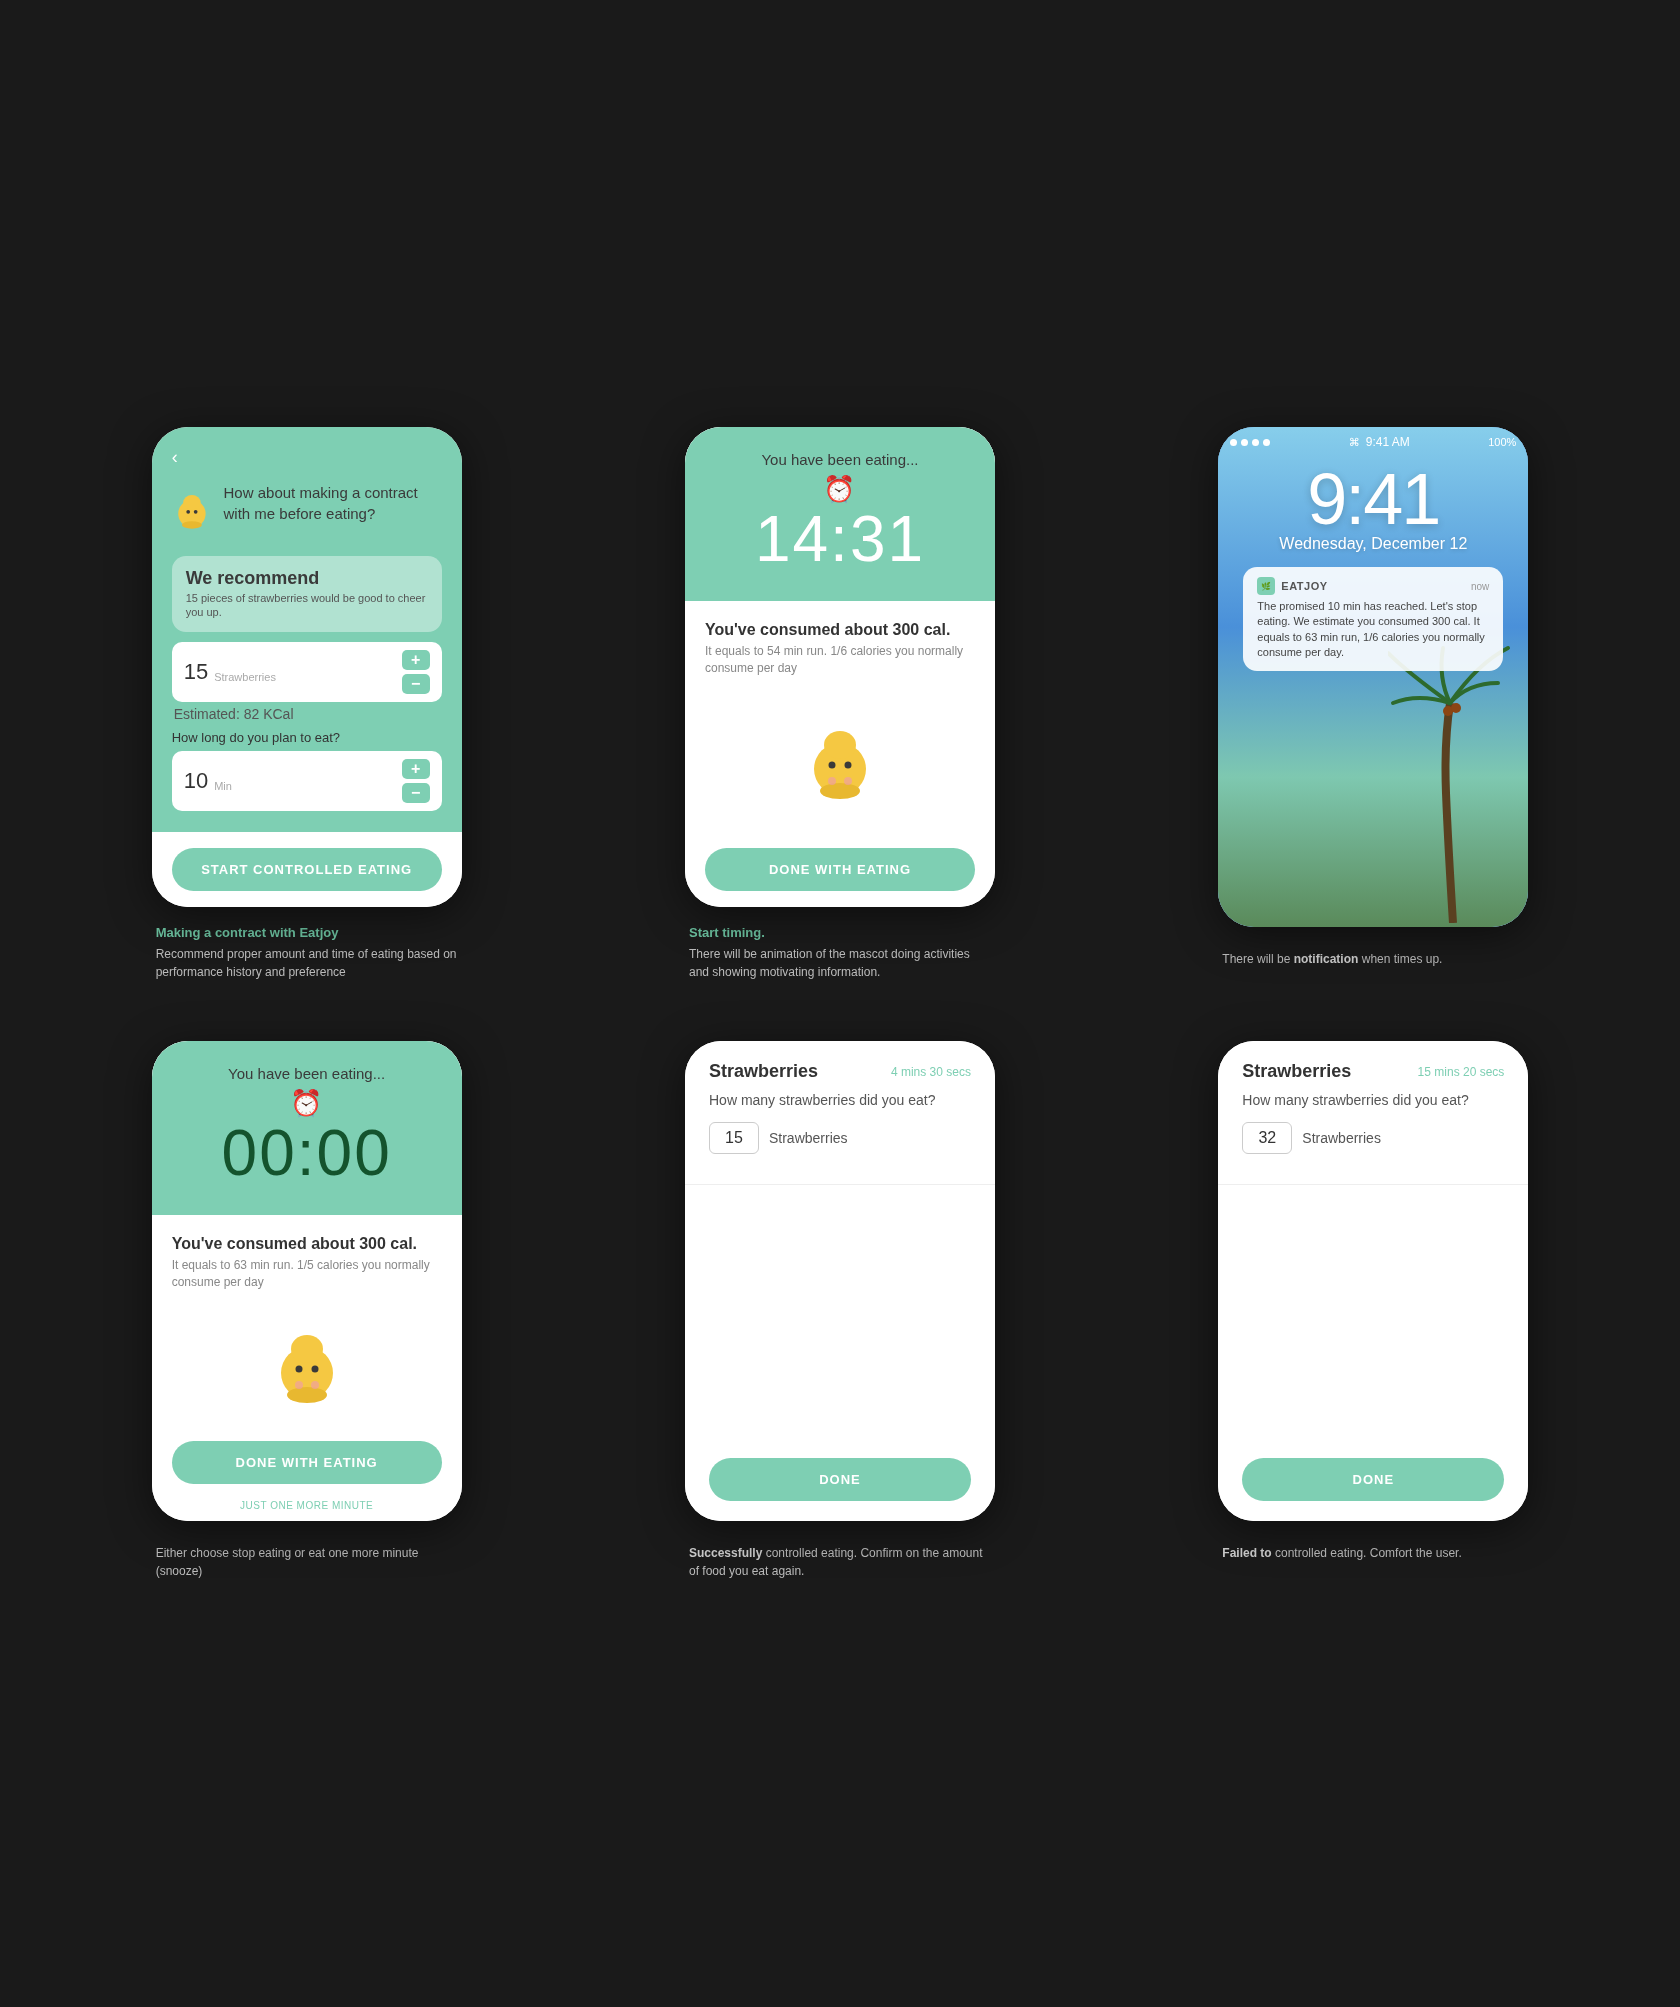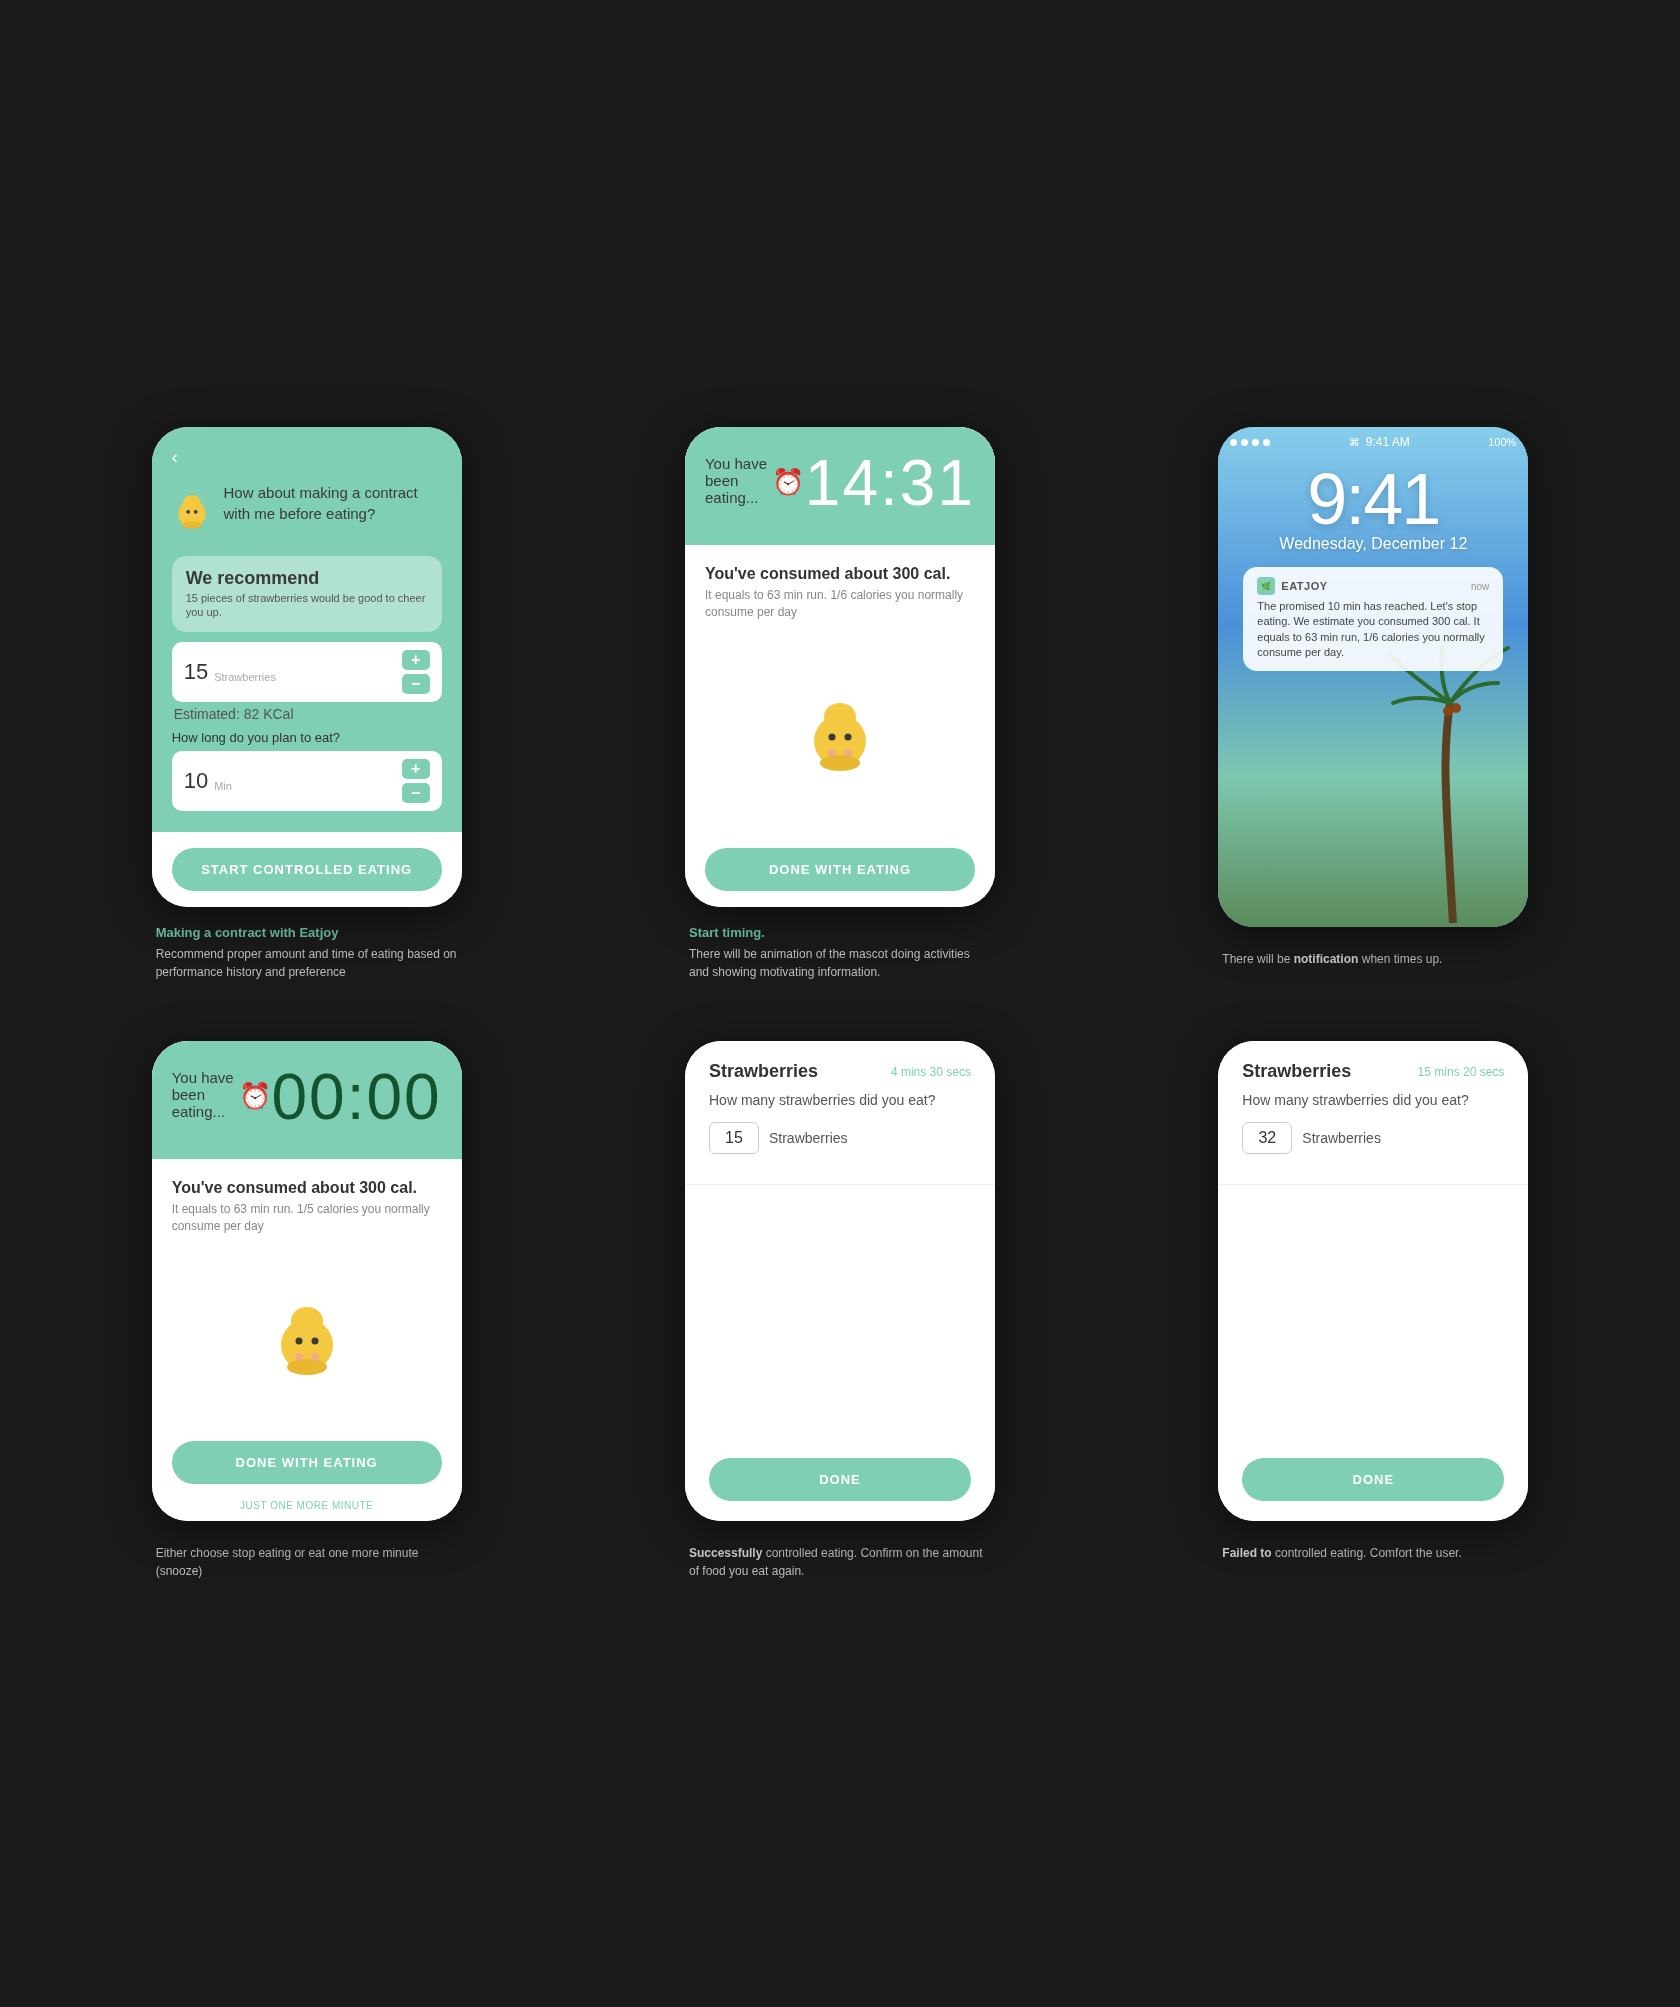--- a/index.html
+++ b/index.html
@@ -162,20 +162,21 @@
     .screen-timer {
       background: #fff;
       display: flex;
       flex-direction: column;
       flex: 1;
     }
     .timer-top {
       background: #7ecfb3;
       padding: 24px 20px 30px;
       display: flex;
+      flex-direction: column;
       align-items: center;
     }
     .timer-label {
       color: #3a3a3a;
       font-size: 15px;
       margin-bottom: 6px;
     }
     .timer-icon {
       font-size: 26px;
       margin-bottom: 2px;
@@ -528,21 +529,21 @@
       <div class="phone">
         <div class="phone-screen">
           <div class="screen-timer">
             <div class="timer-top">
               <div class="timer-label">You have been eating...</div>
               <div class="timer-icon">⏰</div>
               <div class="timer-digits">14:31</div>
             </div>
             <div class="timer-bottom">
               <div class="consumed-text">You've consumed about 300 cal.</div>
-              <div class="consumed-sub">It equals to 63 min run. 1/6 calories you normally consume per day</div>
+              <div class="consumed-sub">It equals to 54 min run. 1/6 calories you normally consume per day</div>
               <div class="mascot-center">
                 <svg class="mascot-svg" viewBox="0 0 80 80" xmlns="http://www.w3.org/2000/svg">
                   <ellipse cx="40" cy="48" rx="26" ry="26" fill="#f5c842"></ellipse>
                   <circle cx="32" cy="44" r="3.5" fill="#3a3a3a"></circle>
                   <circle cx="48" cy="44" r="3.5" fill="#3a3a3a"></circle>
                   <ellipse cx="40" cy="24" rx="16" ry="14" fill="#f5c842"></ellipse>
                   <ellipse cx="40" cy="70" rx="20" ry="8" fill="#e8b830"></ellipse>
                   <circle cx="32" cy="60" r="4" fill="#f0a0a0" opacity="0.7"></circle>
                   <circle cx="48" cy="60" r="4" fill="#f0a0a0" opacity="0.7"></circle>
                 </svg>

